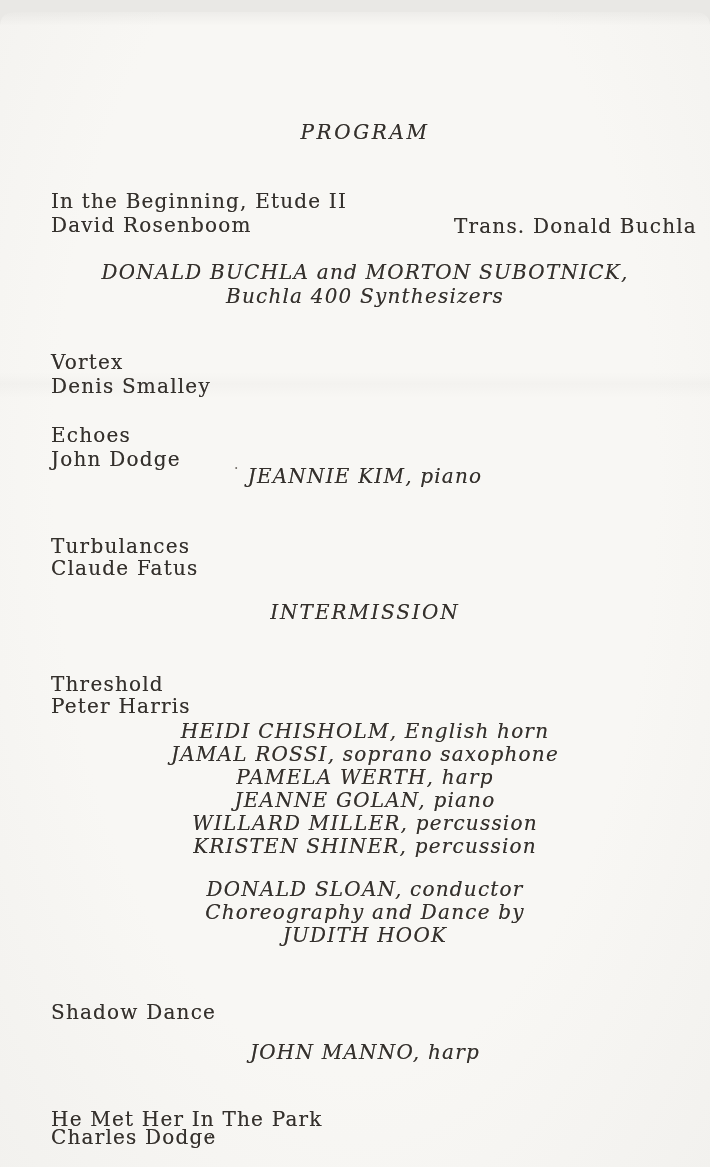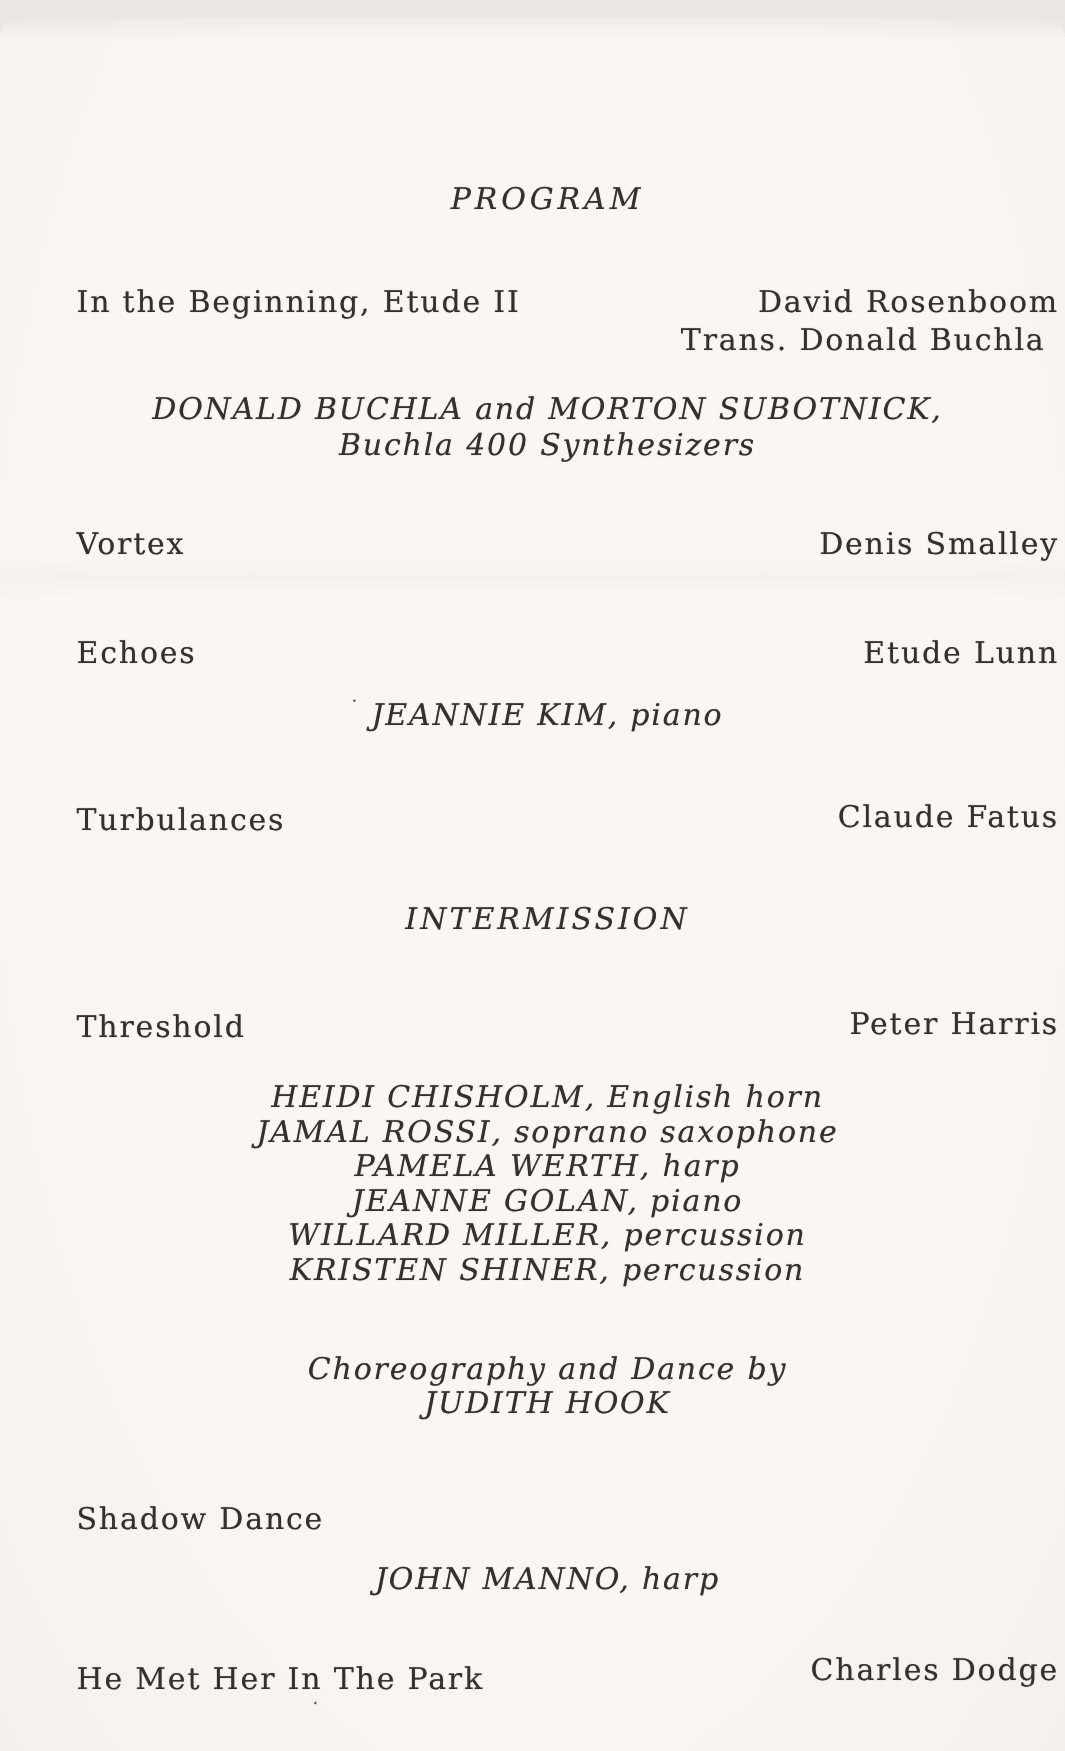--- a/index.html
+++ b/index.html
@@ -20,24 +20,25 @@
   .line{
     position:absolute;
     font-size:20px;
     line-height:24px;
     letter-spacing:1.2px;
     text-shadow:0 0 0.6px rgba(52,48,44,0.55);
     white-space:nowrap;
   }
   .row{
     position:absolute;
-    left:51px;right:4px;
+    left:51px;right:14px;
     display:flex;
     justify-content:space-between;
     align-items:baseline;
+    flex-direction:column;
   }
   .row .line{position:static;}
   .center{
     left:20px;width:690px;
     text-align:center;
   }
   .rightalign{
     left:51px;right:13px;
     text-align:right;
   }
@@ -80,21 +81,21 @@
   <div class="line center italic" style="top:248px">DONALD BUCHLA and MORTON SUBOTNICK,</div>
   <div class="line center italic" style="top:272px">Buchla 400 Synthesizers</div>
 
   <div class="row" style="top:338px">
     <span class="line">Vortex</span>
     <span class="line">Denis Smalley</span>
   </div>
 
   <div class="row" style="top:411px">
     <span class="line">Echoes</span>
-    <span class="line">Etude Lunn</span>
+    <span class="line">John Dodge</span>
   </div>
   <span class="mark" style="left:234px;top:448px">·</span>
   <div class="line center italic" style="top:452px">JEANNIE KIM, piano</div>
 
   <div class="row" style="top:522px">
     <span class="line">Turbulances</span>
     <span class="line up2">Claude Fatus</span>
   </div>
 
   <div class="line center italic interm" style="top:588px">INTERMISSION</div>
@@ -103,20 +104,21 @@
     <span class="line">Threshold</span>
     <span class="line up2">Peter Harris</span>
   </div>
   <div class="line center italic" style="top:707px">HEIDI CHISHOLM, English horn</div>
   <div class="line center italic" style="top:730px">JAMAL ROSSI, soprano saxophone</div>
   <div class="line center italic" style="top:753px">PAMELA WERTH, harp</div>
   <div class="line center italic" style="top:776px">JEANNE GOLAN, piano</div>
   <div class="line center italic" style="top:799px">WILLARD MILLER, percussion</div>
   <div class="line center italic" style="top:822px">KRISTEN SHINER, percussion</div>
 
+  <div class="line center italic" style="top:865px">DONALD SLOAN, conductor</div>
   <div class="line center italic" style="top:911px">JUDITH HOOK</div>
   <div class="line center italic" style="top:888px">Choreography and Dance by</div>
 
   <div class="row" style="top:988px">
     <span class="line">Shadow Dance</span>
   </div>
   <div class="line center italic" style="top:1028px">JOHN MANNO, harp</div>
 
   <div class="row" style="top:1095px">
     <span class="line">He Met Her In The Park</span>

